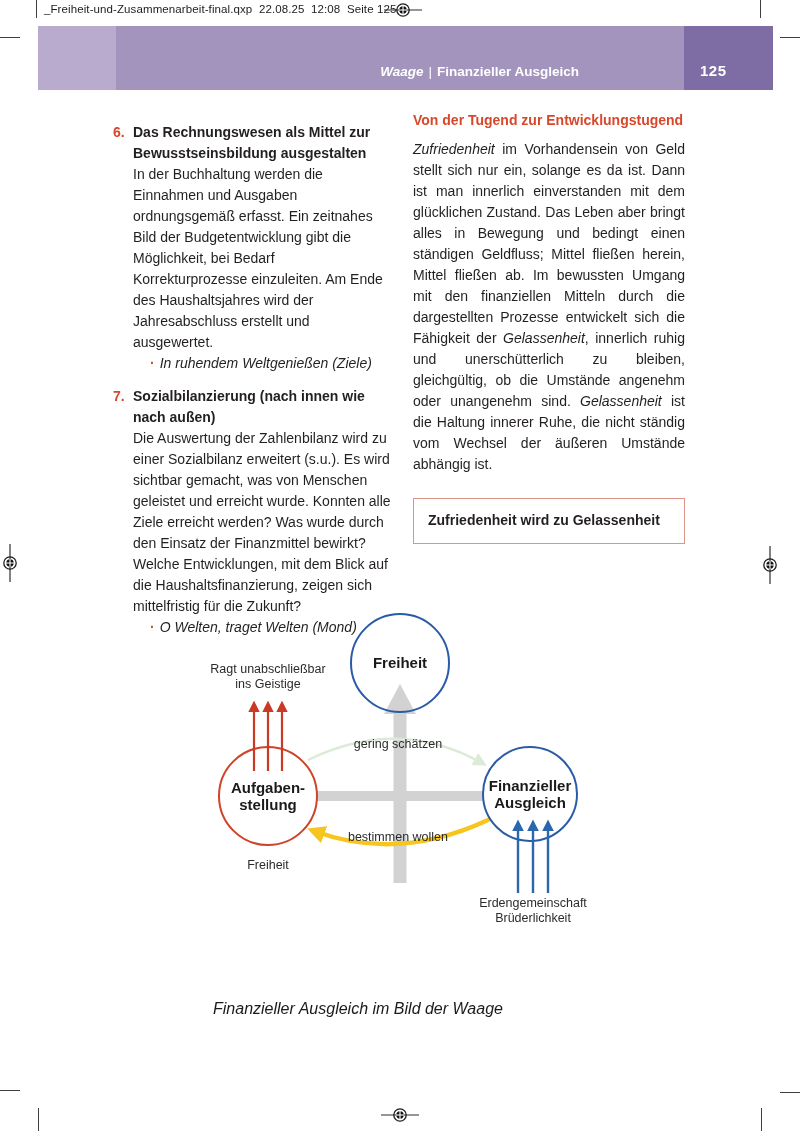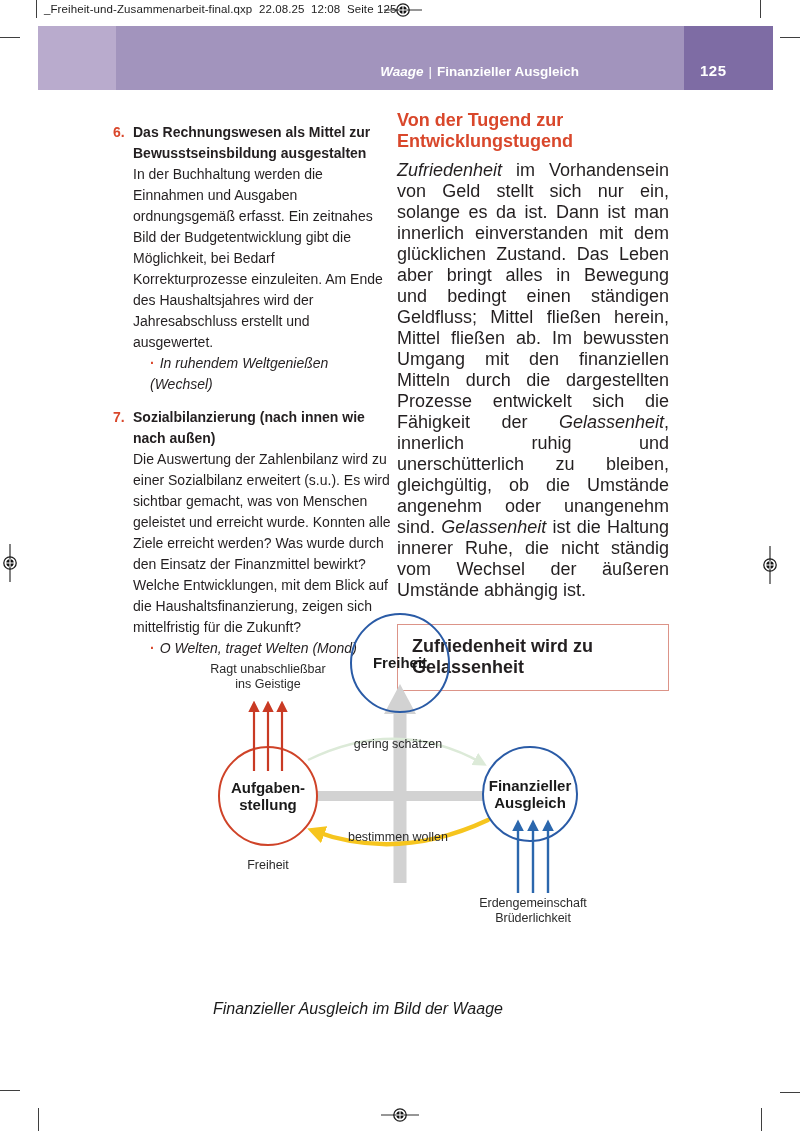--- a/index.html
+++ b/index.html
@@ -23,21 +23,21 @@
   .band{left:38px;top:26px;width:642px;height:64px;}
   .band-light{left:0;top:0;width:78px;height:64px;background:var(--purple-light);}
   .band-mid{left:78px;top:0;width:568px;height:64px;background:var(--purple-mid);}
   .band-dark{left:646px;top:0;width:89px;height:64px;background:var(--purple-dark);}
   .band-title{right:101px;top:38px;color:#fff;font-size:13.5px;font-weight:600;white-space:nowrap;}
   .band-title em{font-style:italic;font-weight:700;}
   .band-title .div{padding:0 5px;font-weight:400;}
   .band-page{left:662px;top:36px;color:#fff;font-size:15px;font-weight:700;letter-spacing:0.5px;}
   
   .colL{left:113px;top:110px;width:278px;font-size:14px;line-height:21px;}
-  .colR{left:397px;top:110px;width:272px;font-size:18px;line-height:21px;}
+  .colR{left:413px;top:110px;width:272px;font-size:14px;line-height:21px;}
   .item{position:relative;padding-left:20px;}
   .item + .item{margin-top:11px;}
   .num{position:absolute;left:0;top:0;color:var(--accent-red);font-weight:700;}
   .ihead{font-weight:700;margin-top:12px;}
   .bullet{padding-left:17px;}
   .bullet .bdot{color:var(--accent-red);font-weight:700;padding-right:5px;}
   .bullet .btxt{font-style:italic;}
   .rhead{color:var(--accent-red);font-weight:700;margin:0 0 8px 0;}
   .justify{text-align:justify;margin:0;}
   .justify em{font-style:italic;}
@@ -112,21 +112,21 @@
   </div>
   <div class="abs band-page">125</div>
 </div>
 
 <div class="abs colL">
   <div class="item">
     <span class="num">6.</span>
     <div class="ihead">Das Rechnungswesen als Mittel zur Bewusstseinsbildung ausgestalten</div>
     <div class="ibody">In der Buchhaltung werden die Einnahmen und Ausgaben ordnungsgemäß erfasst. Ein zeitnahes Bild der Budgetentwicklung gibt die Möglichkeit, bei Bedarf Korrekturprozesse einzuleiten. Am Ende des Haushaltsjahres wird der Jahresabschluss erstellt und ausgewertet.</div>
     <div class="bullet">
-      <span class="bdot">·</span><span class="btxt">In ruhendem Weltgenießen (Wechsel)</span>
+      <span class="bdot">·</span><span class="btxt">In ruhendem Weltgenießen (Ziele)</span>
     </div>
   </div>
   <div class="item">
     <span class="num">7.</span>
     <div class="ihead">Sozialbilanzierung (nach innen wie nach außen)</div>
     <div class="ibody">Die Auswertung der Zahlenbilanz wird zu einer Sozialbilanz erweitert (s.u.). Es wird sichtbar gemacht, was von Menschen geleistet und erreicht wurde. Konnten alle Ziele erreicht werden? Was wurde durch den Einsatz der Finanzmittel bewirkt? Welche Entwicklungen, mit dem Blick auf die Haushaltsfinanzierung, zeigen sich mittelfristig für die Zukunft?</div>
     <div class="bullet">
       <span class="bdot">·</span><span class="btxt">O Welten, traget Welten (Mond)</span>
     </div>
   </div>

